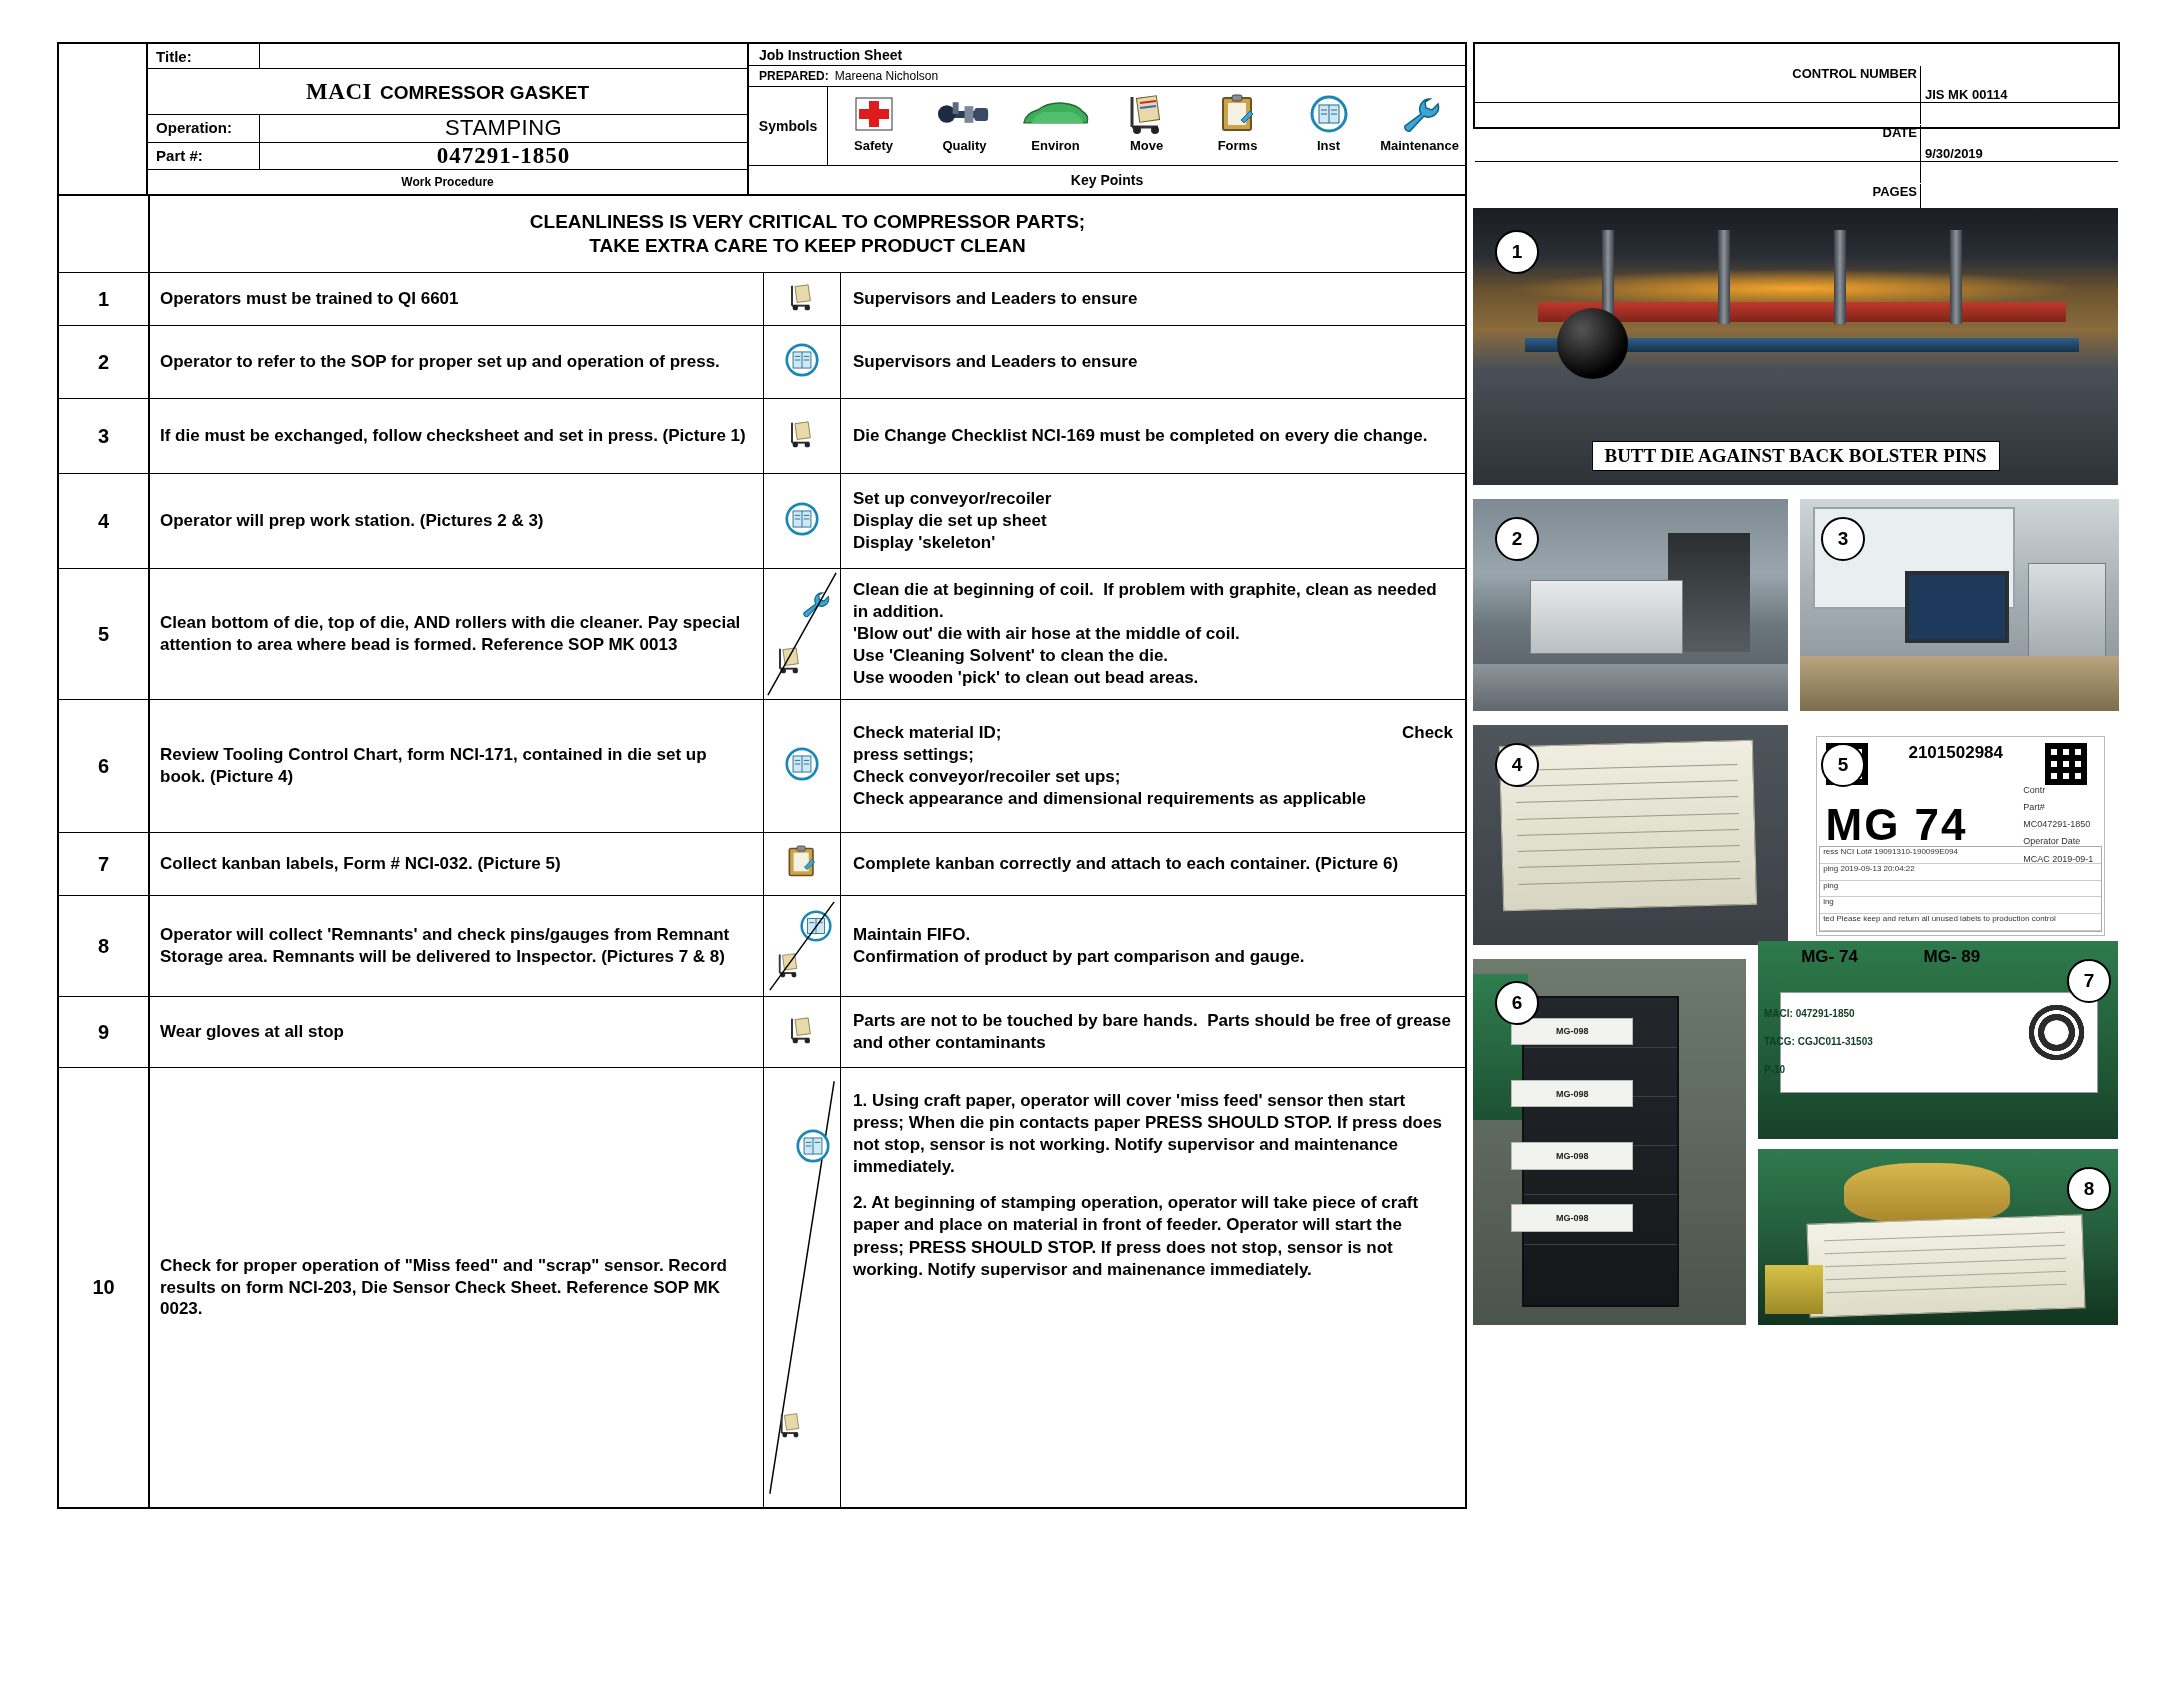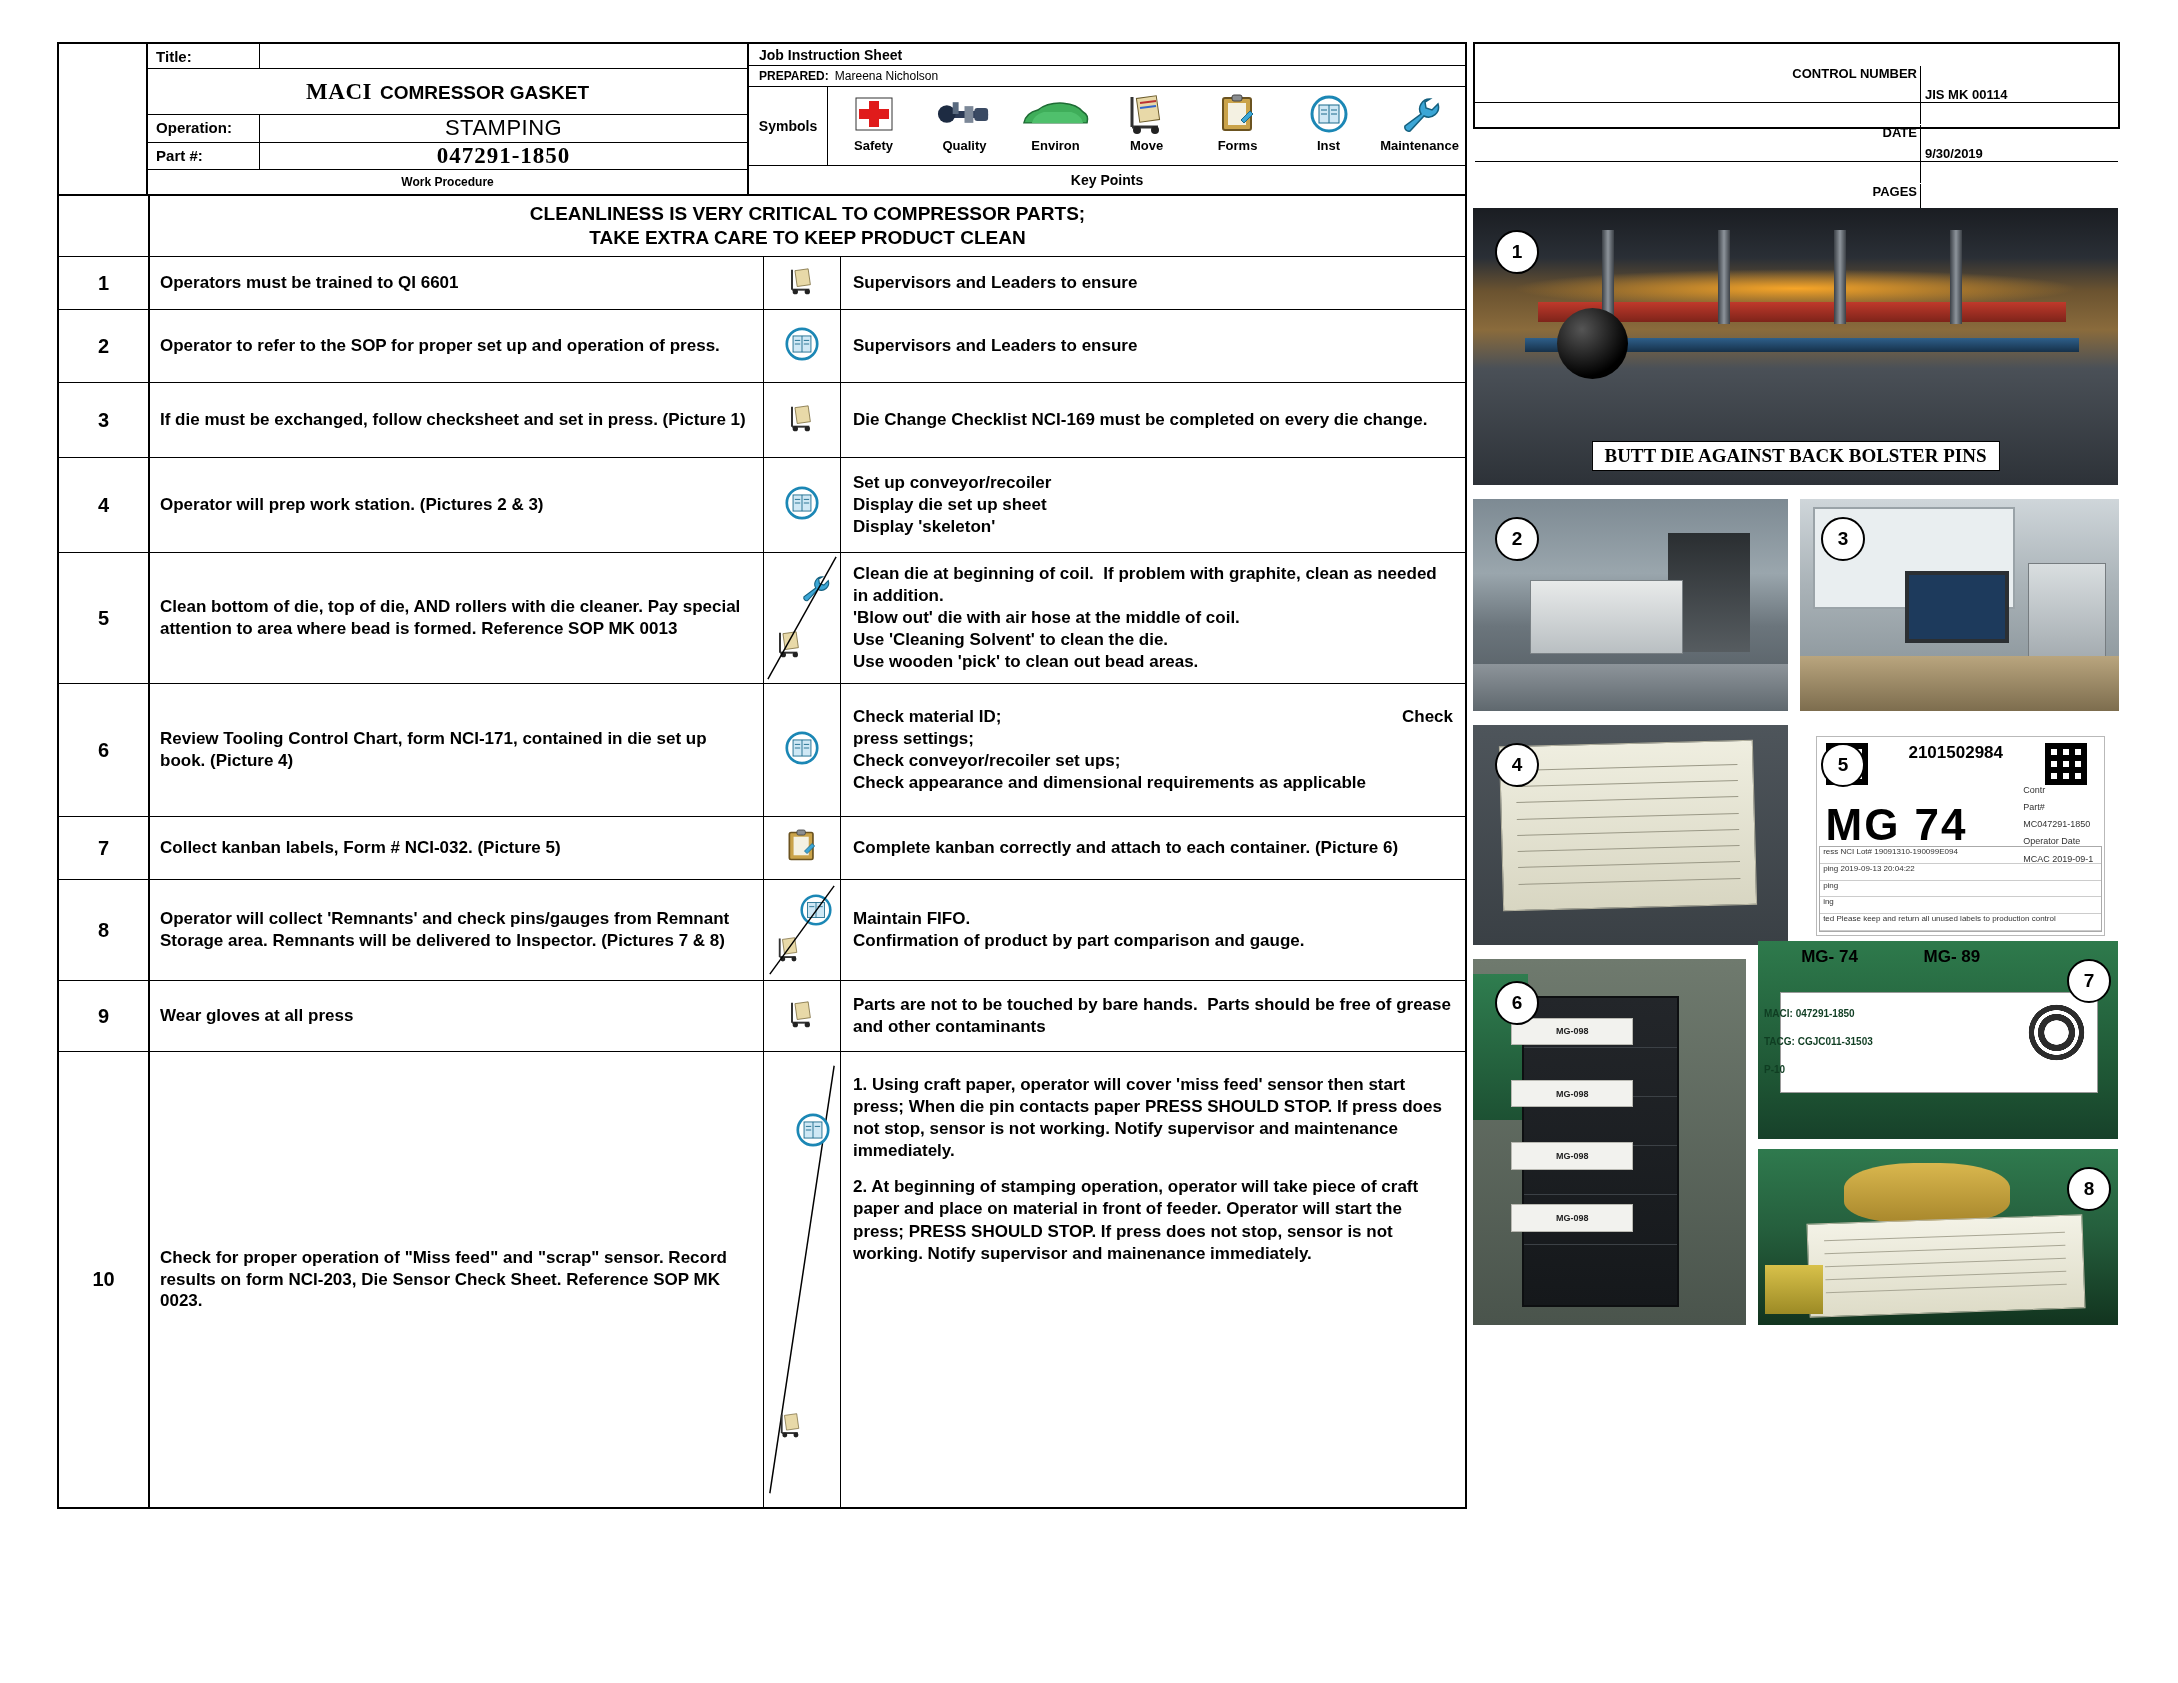--- a/index.html
+++ b/index.html
@@ -184,21 +184,21 @@
   .keypoints-bar {
     height: 28px;
     display: flex;
     align-items: center;
     justify-content: center;
     font-size: 14px;
     font-weight: bold;
   }
   
   .banner {
-    height: 61px;
+    height: 77px;
     border-bottom: 1px solid #000;
     display: flex;
     flex-direction: row;
     box-sizing: border-box;
   }
   .banner .numcell {
     width: 91px;
     border-right: 2px solid #000;
     box-sizing: border-box;
   }
@@ -866,21 +866,21 @@
           </span>
         </div>
         <div class="c-key">
           <span class="line">Maintain FIFO.</span>
           <span class="line">Confirmation of product by part comparison and gauge.</span>
         </div>
       </div>
 
       <div class="step" style="height:71px;">
         <div class="c-num">9</div>
-        <div class="c-proc">Wear gloves at all press</div>
+        <div class="c-proc">Wear gloves at all stop</div>
         <div class="c-sym">
           <span>
             <svg width="36" height="28" viewBox="0 0 46 42">
                 <rect x="14" y="4" width="20" height="24" fill="#e8d9a8" stroke="#6b5b2b" transform="rotate(-8 24 16)"></rect>
                 <path d="M8 4 L8 34" stroke="#333" stroke-width="3"></path>
                 <path d="M8 34 L34 34" stroke="#333" stroke-width="3"></path>
                 <circle cx="13" cy="37" r="4" fill="#222"></circle>
                 <circle cx="31" cy="37" r="4" fill="#222"></circle>
               </svg>
           </span>

